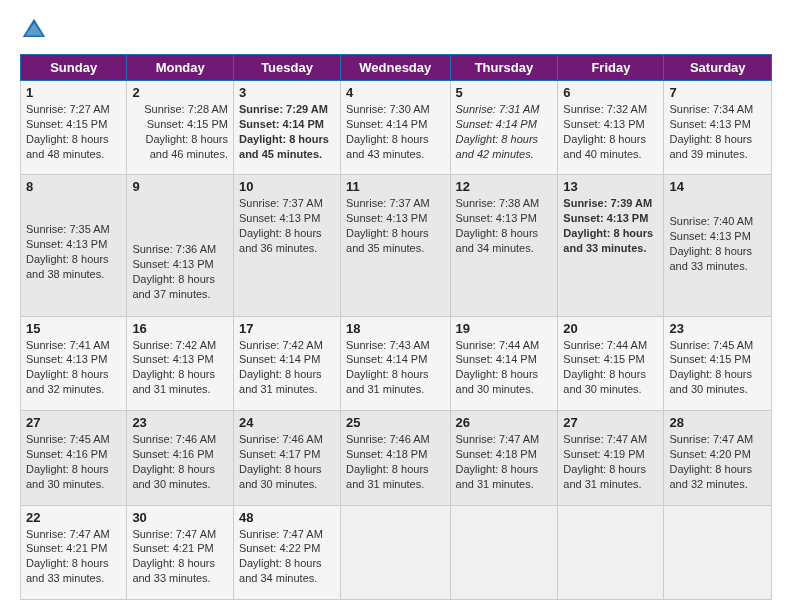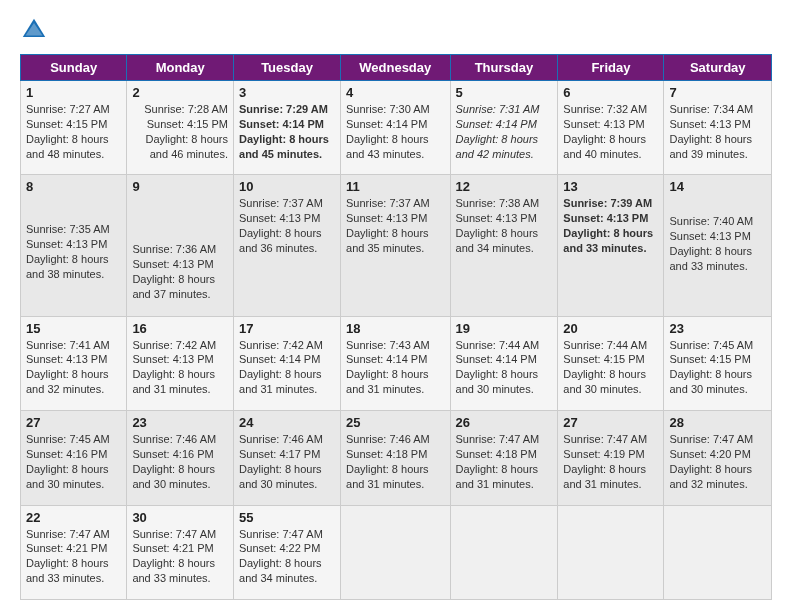--- a/index.html
+++ b/index.html
@@ -324,21 +324,21 @@
 Sunset: 4:21 PM
 Daylight: 8 hours and 33 minutes.</div>
             </td>
             <td>
               <span class="day-num">30</span>
               <div class="cell-text" style="white-space: pre-line;">Sunrise: 7:47 AM
 Sunset: 4:21 PM
 Daylight: 8 hours and 33 minutes.</div>
             </td>
             <td>
-              <span class="day-num">55</span>
+              <span class="day-num">48</span>
               <div class="cell-text" style="white-space: pre-line;">Sunrise: 7:47 AM
 Sunset: 4:22 PM
 Daylight: 8 hours and 34 minutes.</div>
             </td>
             <td class="empty"></td>
             <td class="empty"></td>
             <td class="empty"></td>
             <td class="empty"></td>
           </tr>
         </tbody>

